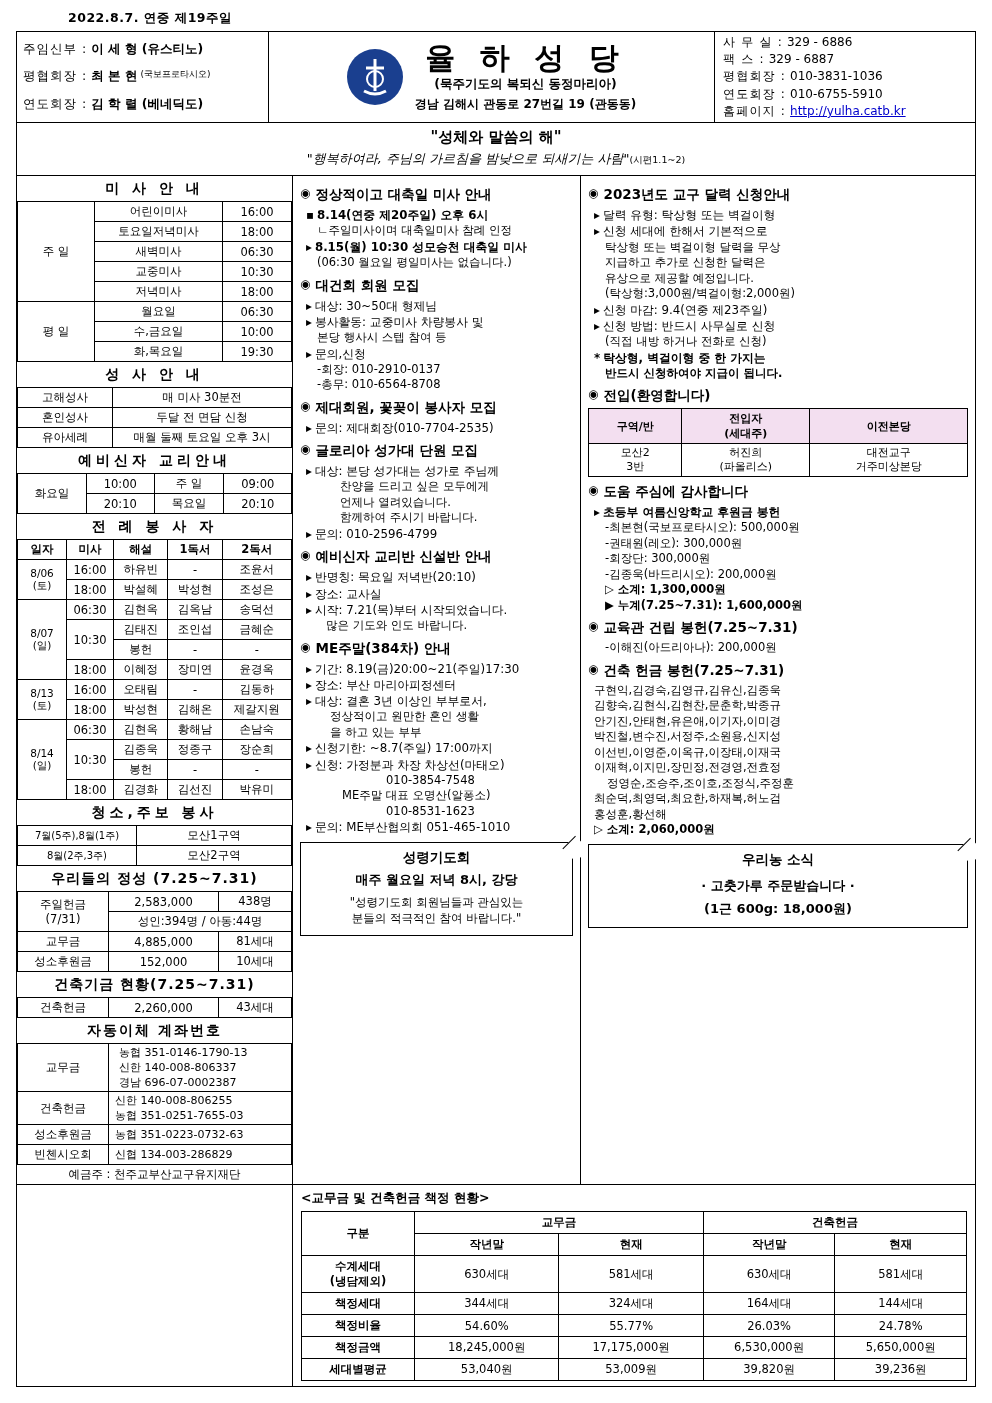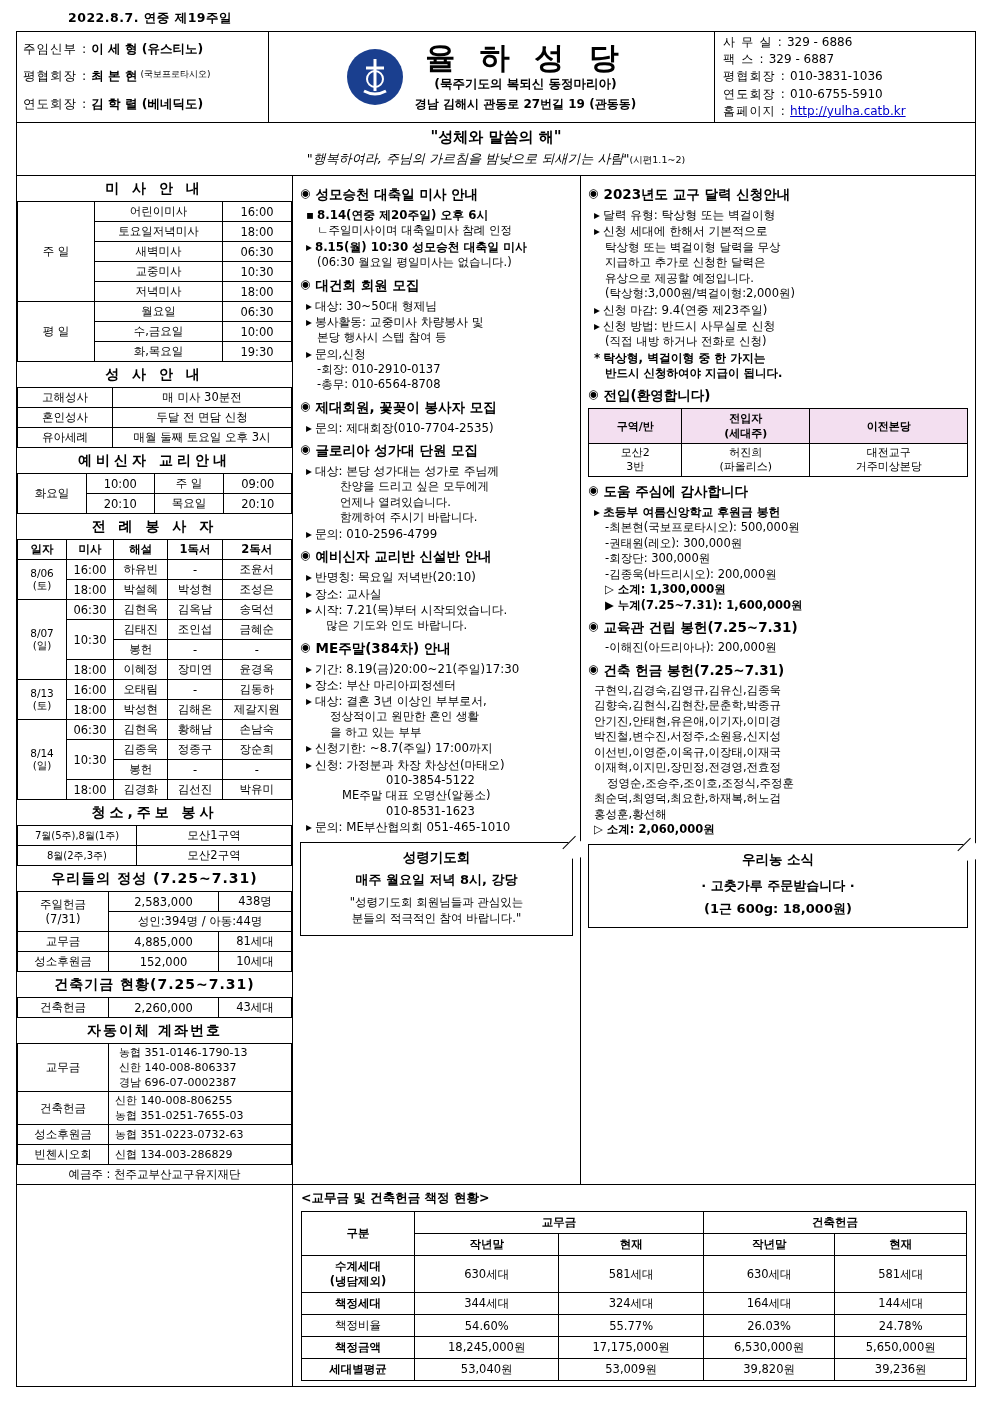--- a/index.html
+++ b/index.html
@@ -393,21 +393,21 @@
               <td colspan="2" style="border-bottom:none;border-left:none;border-right:none">예금주 : 천주교부산교구유지재단</td>
             </tr>
       </tbody>
         </table>
     </div>
 
     <div class="col col2">
 
       <div class="h2">
           <span class="bul">◉</span>
-          <span>성모승천 대축일 미사 안내</span>
+          <span>정상적이고 대축일 미사 안내</span>
         </div>
       <div class="li bold">
           <span class="mk">▪</span>
           <span class="tx">8.14(연중 제20주일) 오후 6시</span>
         </div>
       <div class="sub-ind">ㄴ주일미사이며 대축일미사 참례 인정</div>
       <div class="li bold">
           <span class="mk">▸</span>
           <span class="tx">8.15(월) 10:30 성모승천 대축일 미사</span>
         </div>
@@ -495,21 +495,21 @@
       <div class="sub-ind" style="margin-left:30px">정상적이고 원만한 혼인 생활</div>
       <div class="sub-ind" style="margin-left:30px">을 하고 있는 부부</div>
       <div class="li">
           <span class="mk">▸</span>
           <span class="tx">신청기한: ~8.7(주일) 17:00까지</span>
         </div>
       <div class="li">
           <span class="mk">▸</span>
           <span class="tx">신청: 가정분과 차장 차상선(마태오)</span>
         </div>
-      <div class="sub-ind" style="margin-left:86px">010-3854-5122</div>
+      <div class="sub-ind" style="margin-left:86px">010-3854-7548</div>
       <div class="sub-ind" style="margin-left:42px">ME주말 대표 오명산(알퐁소)</div>
       <div class="sub-ind" style="margin-left:86px">010-8531-1623</div>
       <div class="li">
           <span class="mk">▸</span>
           <span class="tx">문의: ME부산협의회 051-465-1010</span>
         </div>
 
       <div class="ribbon cut">
         <div class="rt">성령기도회</div>
         <div class="rb bold" style="font-size:13px">매주 월요일 저녁 8시, 강당</div>
@@ -644,21 +644,21 @@
           <td>581세대</td>
         </tr>
         <tr>
           <td style="font-weight:bold">책정세대</td>
           <td>344세대</td>
           <td>324세대</td>
           <td>164세대</td>
           <td>144세대</td>
         </tr>
         <tr>
-          <td style="font-weight:normal">책정비율</td>
+          <td style="font-weight:bold">책정비율</td>
           <td>54.60%</td>
           <td>55.77%</td>
           <td>26.03%</td>
           <td>24.78%</td>
         </tr>
         <tr>
           <td style="font-weight:bold">책정금액</td>
           <td>18,245,000원</td>
           <td>17,175,000원</td>
           <td>6,530,000원</td>

